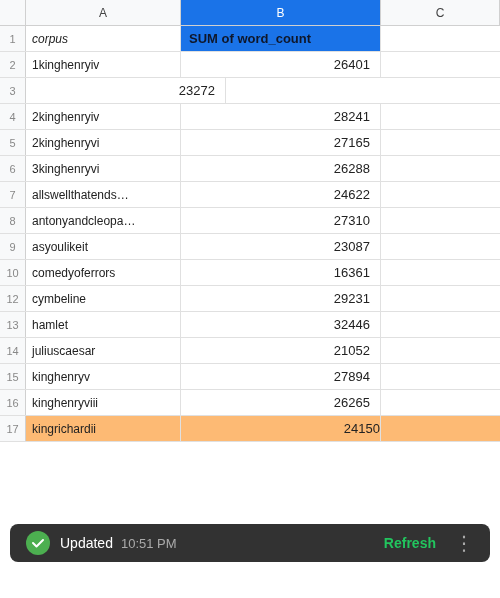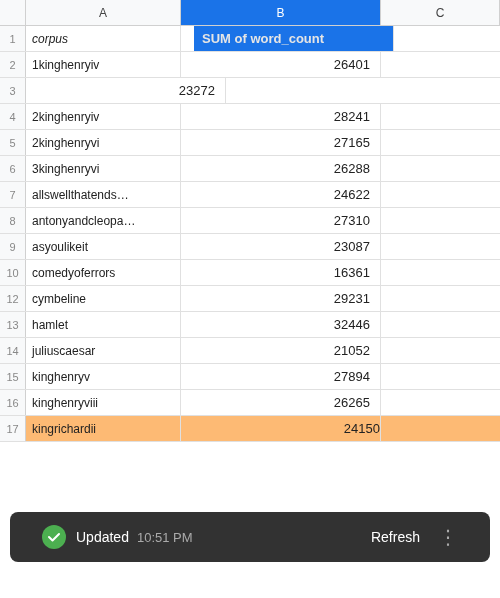--- a/index.html
+++ b/index.html
@@ -134,26 +134,26 @@
       justify-content: flex-start;
       padding-left: 8px;
     }
 
     
     .toast {
       position: absolute;
       bottom: 36px;
       left: 10px;
       right: 10px;
-      height: 50px;
+      height: 38px;
       background: #323232;
       border-radius: 8px;
       display: flex;
       align-items: center;
-      padding: 0 32px;
+      padding: 0 16px;
       z-index: 100;
       gap: 10px;
     }
 
     .toast-check {
       width: 24px;
       height: 24px;
       border-radius: 50%;
       background: #4caf50;
       display: flex;
@@ -179,23 +179,23 @@
     .toast-updated {
       font-weight: 500;
     }
 
     .toast-time {
       color: #aaa;
       font-size: 13px;
     }
 
     .toast-refresh {
-      color: #ffffff;
+      color: #22c55e;
       font-size: 14px;
-      font-weight: 400;
+      font-weight: 700;
       cursor: pointer;
       margin-left: 8px;
     }
 
     .toast-more {
       color: #aaa;
       font-size: 20px;
       cursor: pointer;
       margin-left: 8px;
       display: flex;
@@ -227,21 +227,21 @@
     <div class="col-header col-header-c">
       <span>C</span>
     </div>
   </div>
 
   <div class="row header-row">
     <div class="row-num">1</div>
     <div class="cell-a">
       <span>corpus</span>
     </div>
-    <div class="cell-b header-row" style="background:#1a73e8;color:#e5e5e5;justify-content:flex-start;padding-left:8px;margin-left:13px;">
+    <div class="cell-b header-row" style="background:#1a73e8;color:#0f172a;justify-content:flex-start;padding-left:8px;">
       <span>SUM of word_count</span>
     </div>
     <div class="cell-c"></div>
   </div>
 
   <div class="table-body" id="table-body">
   <div class="row">
       <div class="row-num">2</div>
       <div class="cell-a">1kinghenryiv</div>
       <div class="cell-b">26401</div>

